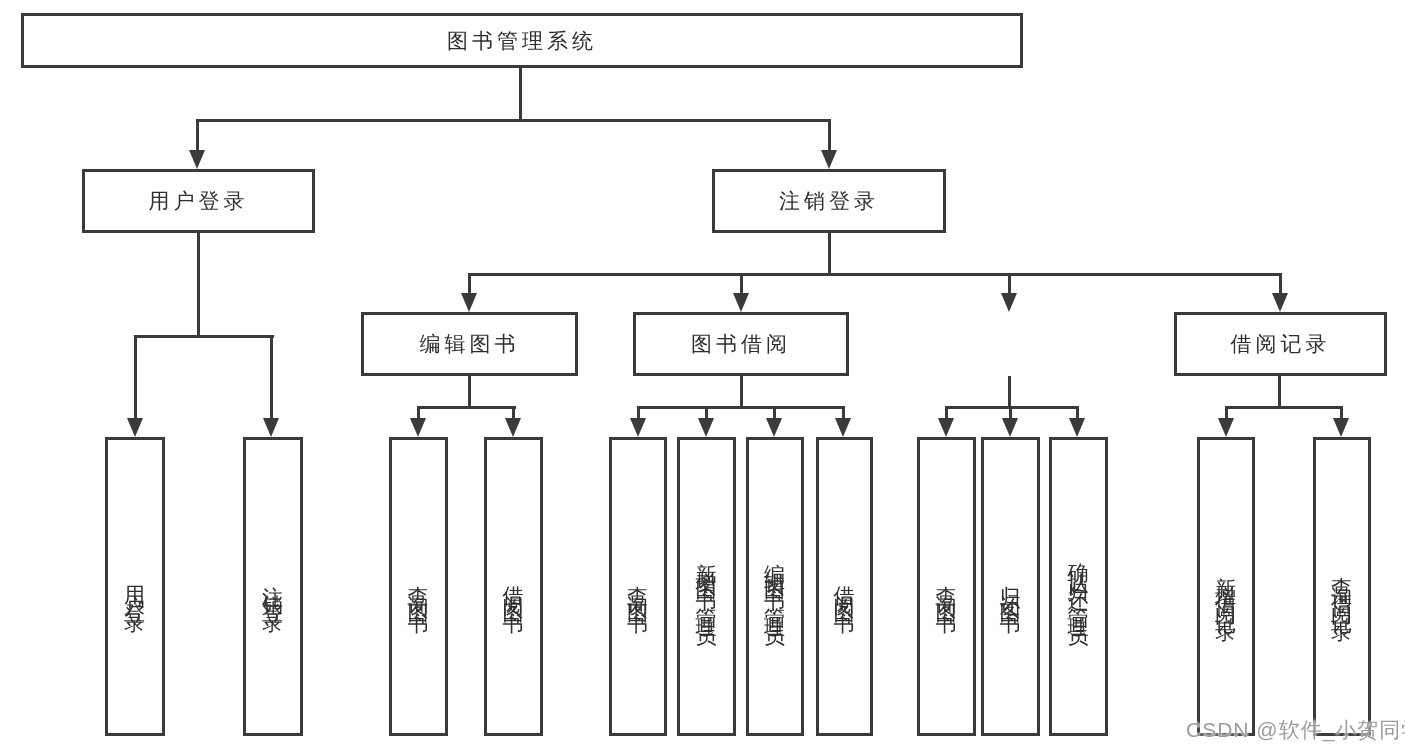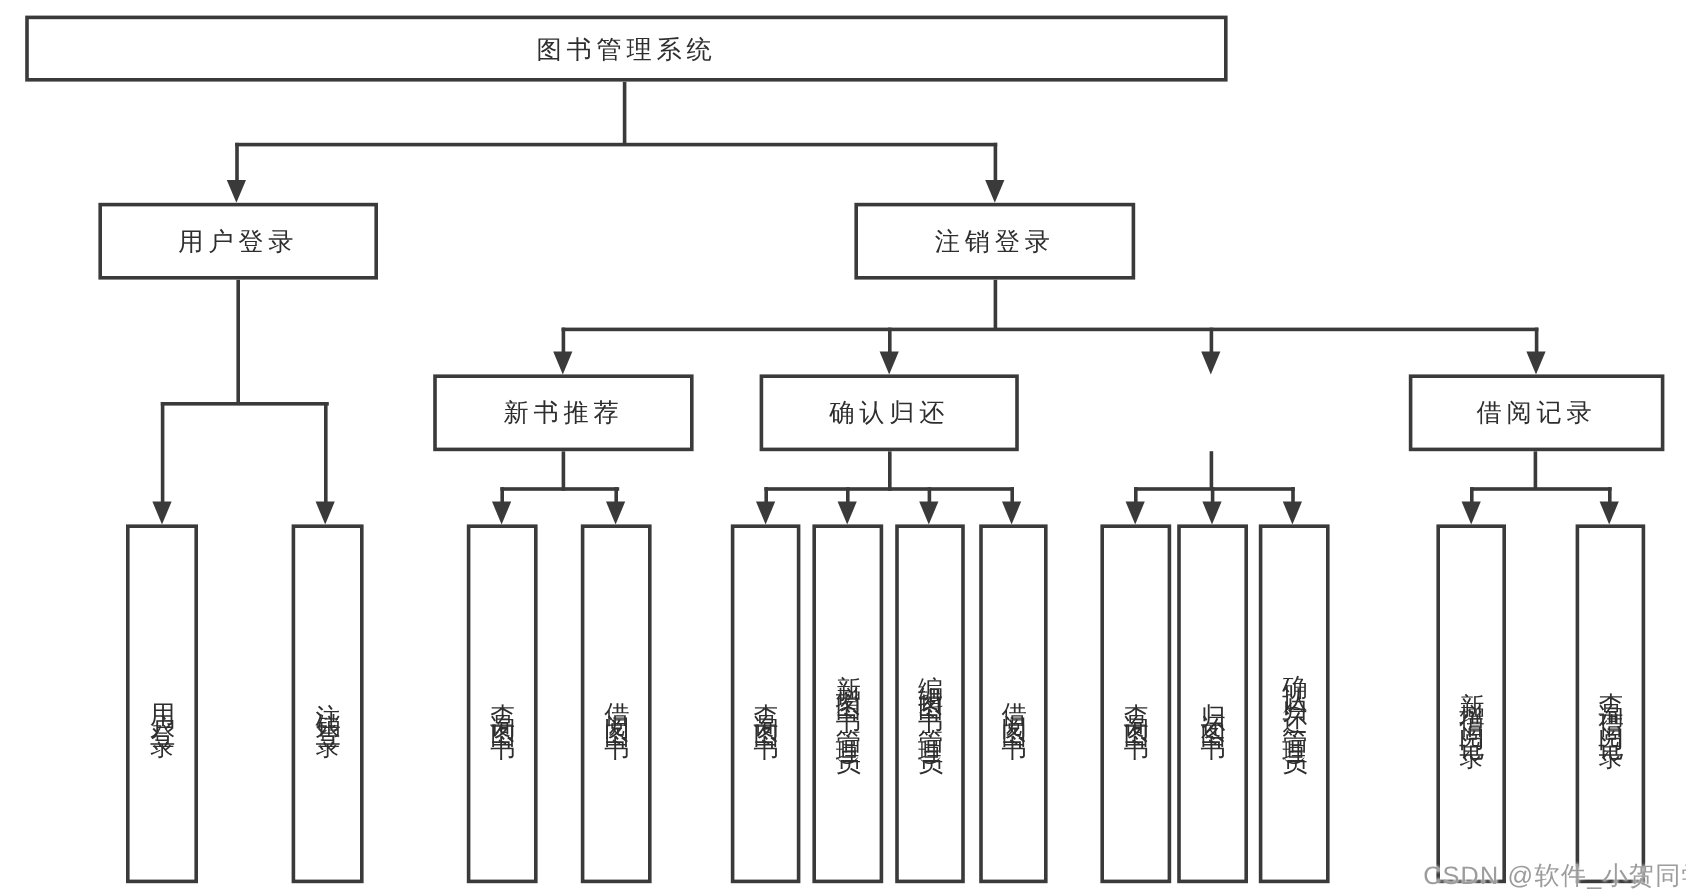--- a/index.html
+++ b/index.html
@@ -135,24 +135,24 @@
   </div>
 
   <div class="node" style="left:82px;top:169px;width:233px;height:64px">
     <span>用户登录</span>
   </div>
   <div class="node" style="left:712px;top:169px;width:234px;height:64px">
     <span>注销登录</span>
   </div>
 
   <div class="node" style="left:361px;top:312px;width:217px;height:64px">
-    <span>新书推荐</span>
+    <span>编辑图书</span>
   </div>
   <div class="node" style="left:633px;top:312px;width:216px;height:64px">
-    <span>确认归还</span>
+    <span>图书借阅</span>
   </div>
   <div class="node" style="left:1174px;top:312px;width:213px;height:64px">
     <span>借阅记录</span>
   </div>
 
   <div class="node vnode" style="left:105px;top:437px;width:60px;height:299px">
     <span>用户登录</span>
   </div>
   <div class="node vnode" style="left:243px;top:437px;width:60px;height:299px">
     <span>注销登录</span>

